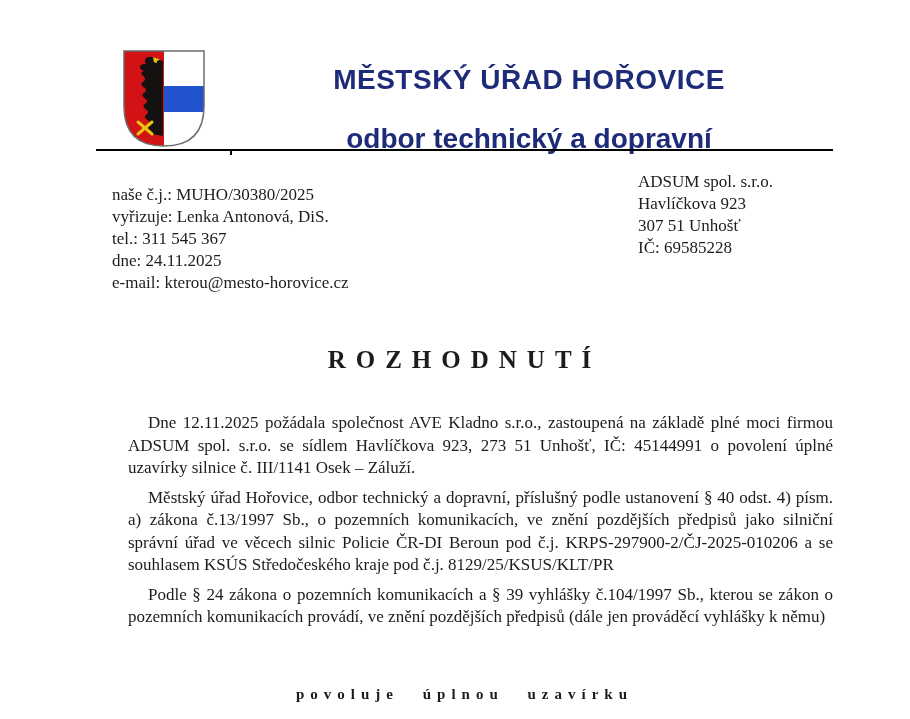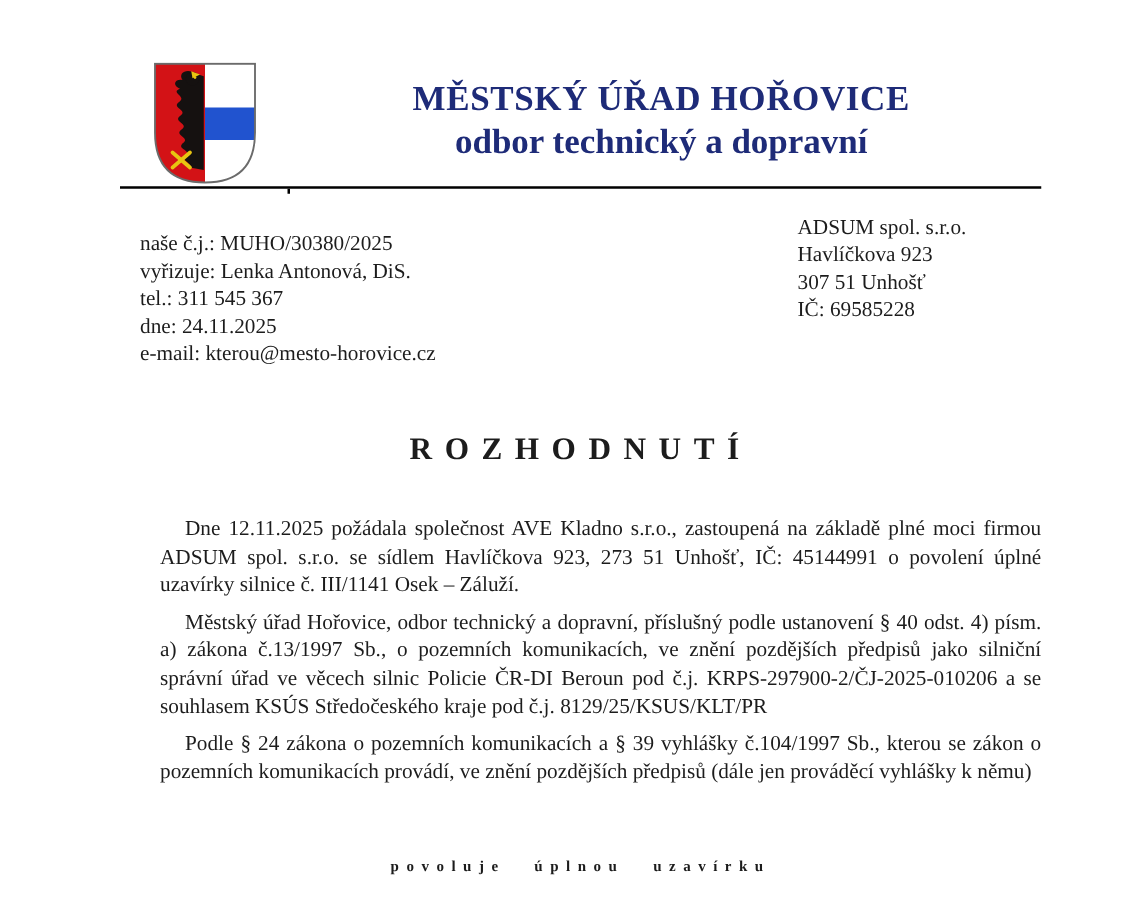--- a/index.html
+++ b/index.html
@@ -24,27 +24,27 @@
     top: 50px;
     width: 82px;
     height: 98px;
   }
   .head-titles {
     position: absolute;
     left: 225px;
     top: 63px;
     width: 608px;
     text-align: center;
-    font-family: Liberation Serif, serif;
+    font-family: Liberation Sans, sans-serif;
     font-weight: bold;
     color: #1e2b78;
     line-height: 1.2;
   }
   .head-title   { font-size: 28px; letter-spacing: 0.5px; }
-  .head-subtitle{ font-size: 28px; }
+  .head-subtitle{ font-size: 28px; margin-top: 25px; }
 
   .header-rule {
     position: absolute;
     left: 96px;
     top: 149px;
     width: 737px;
     height: 2px;
     background: #000000;
   }
   .rule-tick {
@@ -100,21 +100,21 @@
     text-align: justify;
     text-indent: 20px;
   }
 
   .verdict {
     position: absolute;
     left: 96px;
     top: 686px;
     width: 737px;
     text-align: center;
-    font-size: 12px;
+    font-size: 15px;
     font-weight: bold;
     letter-spacing: 6px;
     word-spacing: 14px;
     white-space: nowrap;
   }
 </style>
 </head>
 <body>
 
 <div class="page">

